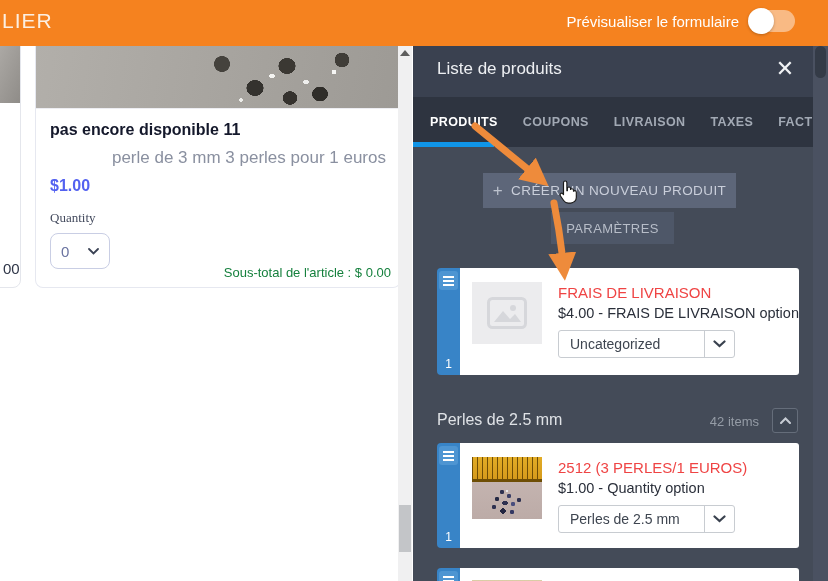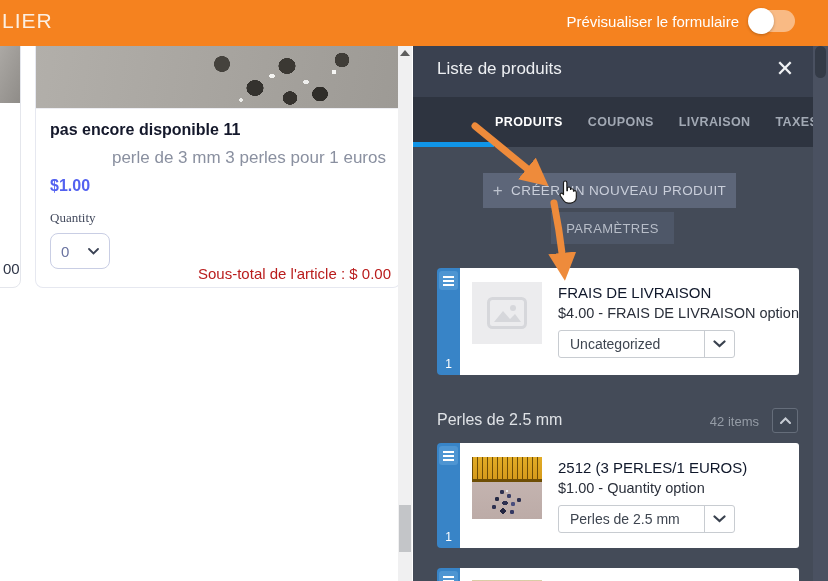--- a/index.html
+++ b/index.html
@@ -38,36 +38,36 @@
       radial-gradient(4px 3px at 205px 58px,#EDEDEA 60%,transparent 62%),
       linear-gradient(100deg,#B2AFAA,#9D9A95);}
   .card-body{padding:12px 14px 0;}
   .p-title{font-size:16px;font-weight:700;color:#14182B;margin:0 0 9px;}
   .p-desc{font-size:17px;color:#8A90A0;margin:0 0 9px;text-align:right;}
   .p-price{font-size:16px;font-weight:700;color:#5361F0;margin:0 0 15px;}
   .p-qty-label{font-size:13px;color:#444B5E;margin:0 0 7px;font-family:Liberation Serif, serif;}
   .qty-select{width:60px;height:36px;border:1px solid #C9CEE4;border-radius:8px;display:flex;align-items:center;
               justify-content:space-between;padding:0 10px;box-sizing:border-box;background:#fff;cursor:pointer;}
   .qty-value{font-size:15px;color:#6A73A0;}
-  .p-subtotal{position:absolute;right:9px;top:223px;font-size:15px;color:#b91c1c;}
+  .p-subtotal{position:absolute;right:9px;top:223px;font-size:13px;color:#15803d;}
 
   
   .left-scrollbar{position:absolute;left:398px;top:42px;width:14px;height:539px;background:#F0F0F1;z-index:4;}
   .lsb-arrow{position:absolute;top:8px;left:2px;width:0;height:0;
              border-left:5px solid transparent;border-right:5px solid transparent;border-bottom:6px solid #5E5E5E;}
   .lsb-thumb{position:absolute;top:463px;left:1px;width:12px;height:47px;background:#C3C5C8;}
 
   
   .panel{position:absolute;left:413px;top:42px;width:415px;height:539px;background:#444B58;overflow:hidden;}
   .panel-header{position:absolute;top:0;left:0;width:415px;height:55px;background:#3A4150;}
   .panel-title{position:absolute;left:24px;top:17px;font-size:17px;color:#EDEFF2;}
   .close-btn{position:absolute;right:31px;top:15px;width:24px;height:24px;color:#F2F4F6;font-size:22px;
              line-height:24px;text-align:center;cursor:pointer;font-weight:300;}
   .tab-bar{position:absolute;top:55px;left:0;width:415px;height:50px;background:#2E3440;}
-  .tabs{display:flex;gap:25px;padding-left:34px;align-items:center;height:100%;margin-left:48px;}
+  .tabs{display:flex;gap:25px;padding-left:17px;align-items:center;height:100%;}
   .tab{font-size:12.5px;font-weight:700;color:#A2A9B4;letter-spacing:0.4px;cursor:pointer;white-space:nowrap;}
   .tab.active{color:#FFFFFF;}
   .tab-underline{position:absolute;left:0;bottom:0;width:81px;height:5px;background:#1095E8;}
 
   .create-btn{position:absolute;left:70px;top:131px;width:253px;height:35px;background:#5D6679;border:none;
               color:#C9CEDA;font-size:13.5px;letter-spacing:0.4px;display:flex;align-items:center;
               justify-content:center;gap:8px;cursor:pointer;font-family:inherit;}
   .plus{font-size:17px;color:#BCC2CE;font-weight:400;}
   .settings-btn{position:absolute;left:138px;top:170px;width:123px;height:32px;background:#4E5768;border:none;
                 color:#B7BDC8;font-size:13px;letter-spacing:0.4px;display:flex;align-items:center;
@@ -94,21 +94,21 @@
       radial-gradient(3px 3px at 37px 14px,#3A3E66 70%,transparent 72%),
       radial-gradient(3px 3px at 25px 17px,#262A44 70%,transparent 72%),
       radial-gradient(4px 3px at 33px 21px,#2E3150 70%,transparent 72%),
       radial-gradient(3px 3px at 41px 22px,#494E7E 70%,transparent 72%),
       radial-gradient(3px 3px at 22px 25px,#2E3150 70%,transparent 72%),
       radial-gradient(4px 4px at 31px 29px,#222540 70%,transparent 72%),
       radial-gradient(3px 3px at 40px 30px,#343863 70%,transparent 72%),
       radial-gradient(3px 3px at 47px 18px,#2E3150 70%,transparent 72%),
       radial-gradient(2px 2px at 35px 9px,#E8E6EA 70%,transparent 72%);}
   .thumb-partial{position:absolute;left:12px;top:12px;width:70px;height:40px;background:linear-gradient(#DACDA6,#CFC096);}
-  .prod-name{position:absolute;left:98px;top:16px;font-size:15px;color:#0f172a;cursor:pointer;white-space:nowrap;}
+  .prod-name{position:absolute;left:98px;top:16px;font-size:15px;color:#ef4444;cursor:pointer;white-space:nowrap;}
   .prod-details{position:absolute;left:98px;top:37px;font-size:14.5px;color:#2A2F3A;white-space:nowrap;}
   .cat-select{position:absolute;left:98px;top:62px;width:177px;height:28px;border:1px solid #C8CCD1;border-radius:3px;
               display:flex;align-items:center;box-sizing:border-box;background:#fff;cursor:pointer;}
   .cat-label{flex:1;padding-left:11px;font-size:14px;color:#3E4550;white-space:nowrap;overflow:hidden;}
   .cat-divider{width:1px;height:100%;background:#C8CCD1;}
   .cat-chevron{width:29px;display:flex;align-items:center;justify-content:center;}
 
   .section-row{position:absolute;left:24px;top:366px;width:362px;height:26px;}
   .section-title{position:absolute;left:0;top:3px;font-size:16px;color:#DFE2E6;}
   .section-count{position:absolute;right:40px;top:6px;font-size:13px;color:#959CA6;}

